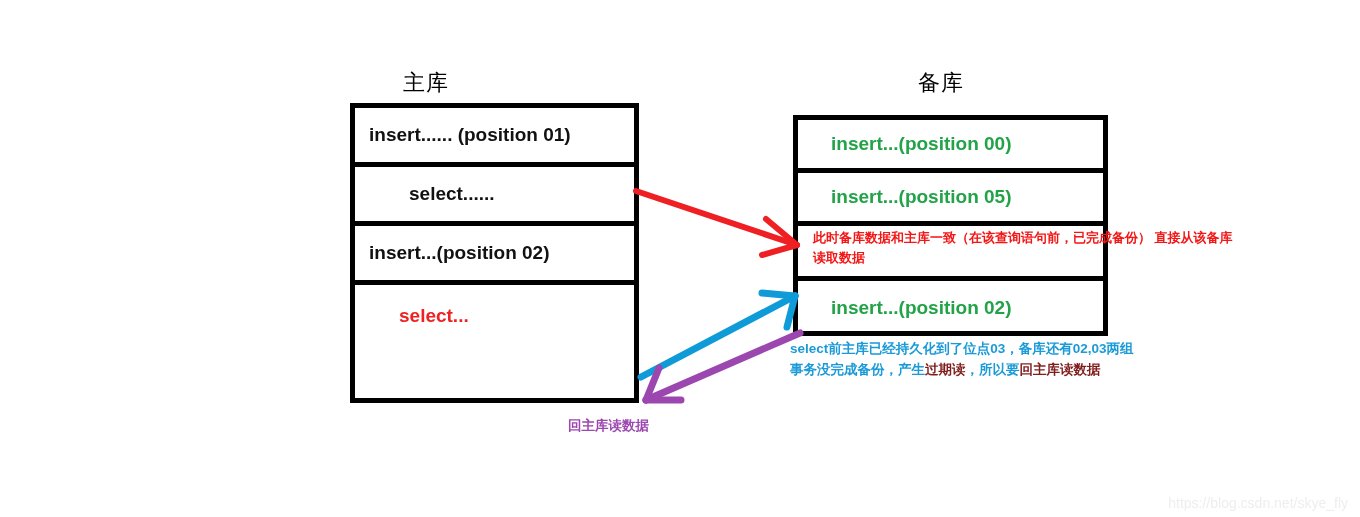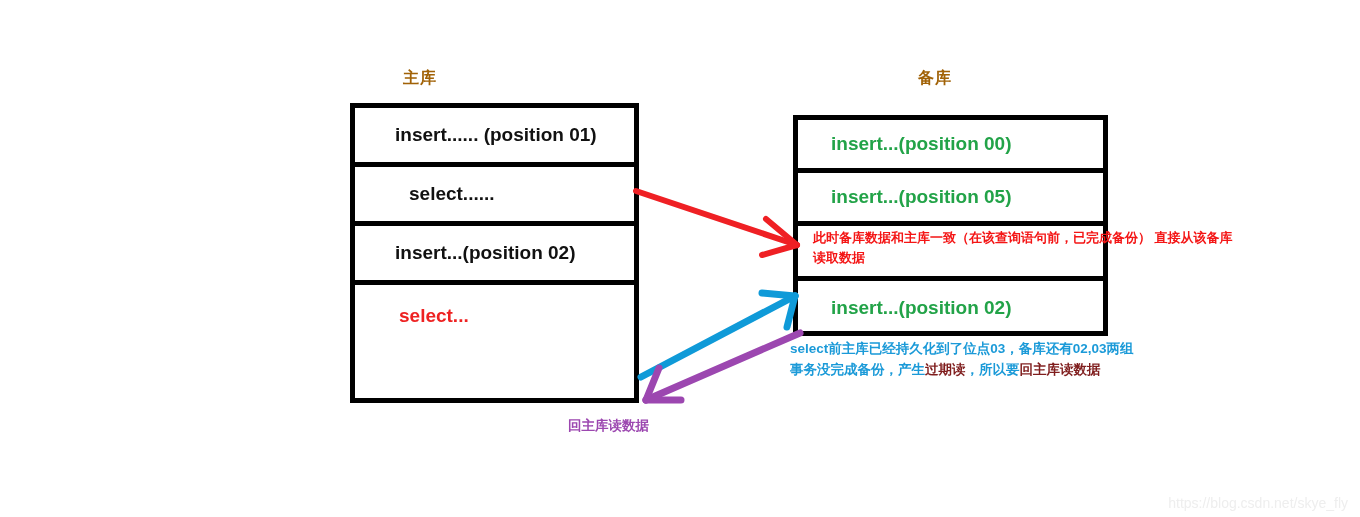--- a/index.html
+++ b/index.html
@@ -18,23 +18,23 @@
   .stage {
     position: absolute;
     left: 0; top: 0;
     width: 1360px;
     height: 517px;
   }
 
   
   .box-title {
     position: absolute;
-    font-size: 16px;
-    font-weight: bold;
-    color: #a16207;
+    font-size: 22px;
+    font-weight: normal;
+    color: #000000;
     letter-spacing: 1px;
     white-space: nowrap;
   }
   #master-title { left: 403px; top: 68px; }
   #standby-title { left: 918px; top: 68px; }
 
   
   .db-box {
     position: absolute;
     border: 5px solid #000000;
@@ -69,21 +69,21 @@
   #master-box .db-row:last-child { height: 61px; }
 
   #standby-box .db-row { height: 53px; }
   #standby-box .db-row.tall { height: 55px; }
 
   .row-text {
     font-size: 19px;
     font-weight: bold;
     color: #111111;
     white-space: nowrap;
-    padding-left: 40px;
+    padding-left: 14px;
   }
   .row-text.indent-more { padding-left: 38px; margin-left: 16px; }
   .row-text.green { color: #22a348; padding-left: 33px; }
   .row-text.red { color: #ee2222; padding-left: 44px; }
 
   
   .anno-row {
     position: relative;
   }
   .anno-text {

